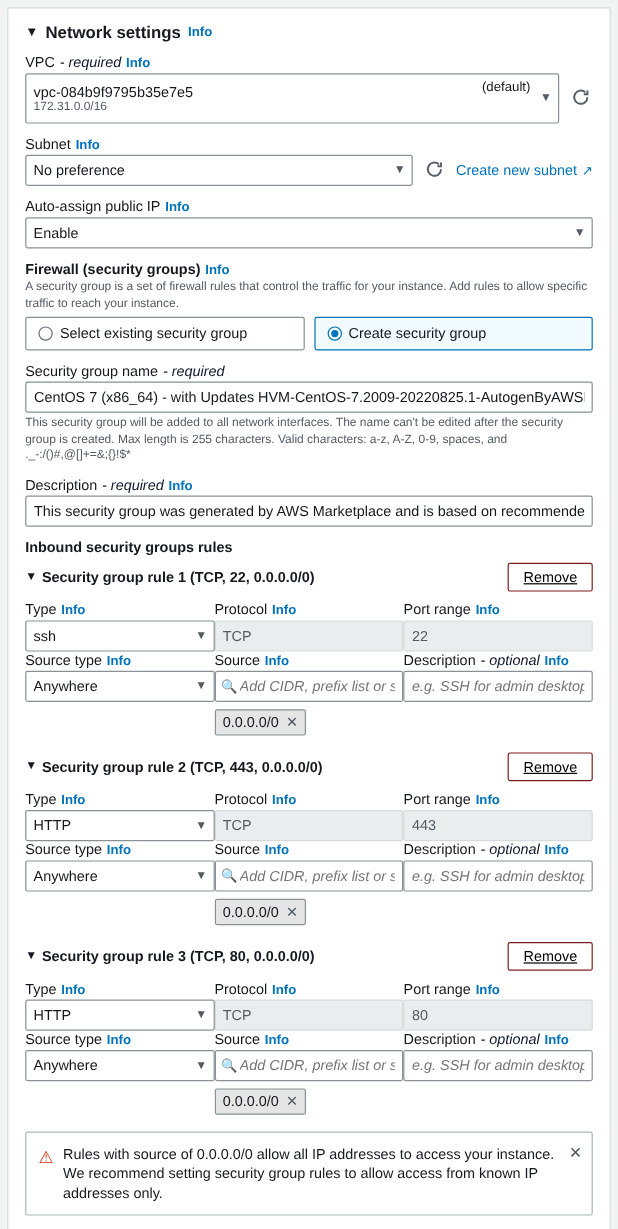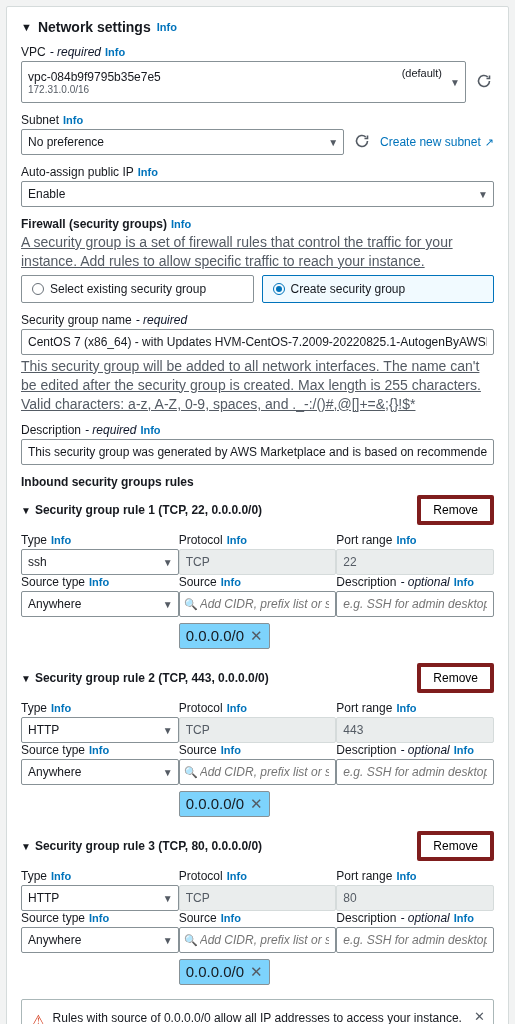--- a/index.html
+++ b/index.html
@@ -16,39 +16,39 @@
     width: 100%; border: 1px solid #879196; border-radius: 2px; background: #fff;
     padding: 5px 6px; font-size: 12px; color: #16191f;
   }
   .select-wrap { position: relative; flex: 1; }
   .select-caret { position: absolute; right: 6px; top: 50%; transform: translateY(-50%); pointer-events: none; font-size: 10px; color: #545b64; }
   .vpc-box { height: 42px; padding: 4px 26px 4px 6px; display:flex; flex-direction:column; justify-content:center; }
   .vpc-sub { font-size: 10px; color: #545b64; }
   .vpc-def { position:absolute; right:24px; top:6px; font-size:11px; color:#16191f; }
   .icon-btn { background:none; border:none; cursor:pointer; color:#545b64; padding:2px; }
   .create-link { color:#0073bb; font-size:12px; cursor:pointer; display:flex; align-items:center; gap:4px; white-space:nowrap;}
-  .help-text { font-size: 14px; color: #545b64; line-height: 1.35; margin-top: 2px; text-decoration: underline; }
+  .help-text { font-size: 10px; color: #545b64; line-height: 1.35; margin-top: 2px; }
   .radio-group { display: flex; gap: 8px; margin-top: 4px; }
   .radio-card { border: 1px solid #879196; border-radius: 2px; padding: 6px 10px; display:flex; align-items:center; gap:6px; flex:1; cursor:pointer; background:#fff; font-size:12px; }
   .radio-card.selected { border: 1px solid #0073bb; background:#f1faff; }
   .radio-dot { width: 12px; height: 12px; border-radius: 50%; border: 1px solid #687078; display:inline-flex; align-items:center; justify-content:center; }
   .radio-card.selected .radio-dot { border-color:#0073bb; }
   .radio-card.selected .radio-dot::after { content:""; width:6px; height:6px; border-radius:50%; background:#0073bb; }
   .section-hdr { font-weight:700; font-size:12px; margin: 10px 0 6px 0; }
   .rule-block { margin-bottom: 14px; }
   .rule-header { display:flex; align-items:center; justify-content:space-between; margin-bottom:8px; }
   .rule-title { font-weight:700; font-size:12px; display:flex; align-items:center; gap:4px; }
-  .btn { border:4px solid #7f1d1d; background:#fff; padding:4px 12px; font-size:12px; border-radius:2px; cursor:pointer; }
+  .btn { border:1px solid #7f1d1d; background:#fff; padding:4px 12px; font-size:12px; border-radius:2px; cursor:pointer;text-decoration:underline; }
   .fields-row { display:flex; margin-bottom:0; }
   .fields-row .col { flex:1; min-width:0; }
   .ro-input { background:#eaeded; color:#545b64; border-color:#d5dbdb; }
   .source-input-wrap { position:relative; }
   .search-ic { position:absolute; left:6px; top:50%; transform:translateY(-50%); color:#879196; font-size:11px; }
   .source-input { padding-left:20px; color:#879196; font-style:italic; }
-  .tag-chip { display:inline-flex; align-items:flex-start; gap:6px; border:1px solid #879196; border-radius:2px; padding:3px 6px; margin-top:6px; font-size:15px; background:#7dd3fc; }
+  .tag-chip { display:inline-flex; align-items:flex-start; gap:6px; border:1px solid #879196; border-radius:2px; padding:3px 6px; margin-top:6px; font-size:12px; background:#e5e5e5; }
   .tag-x { cursor:pointer; color:#545b64; }
   .desc-input { color:#879196; font-style:italic; }
   .alert-box { border:1px solid #aab7b8; border-radius:2px; padding:10px 28px 10px 10px; display:flex; gap:8px; margin-top:8px; font-size:12px; line-height:1.35; position:relative;}
   .alert-icon { color:#d13212; flex-shrink:0; margin-top:1px; font-size:14px; }
   .alert-close { position:absolute; right:8px; top:8px; cursor:pointer; color:#545b64; font-size:13px; }
   .external-ic { font-size:11px; }
 </style>
 </head>
 <body>
 

